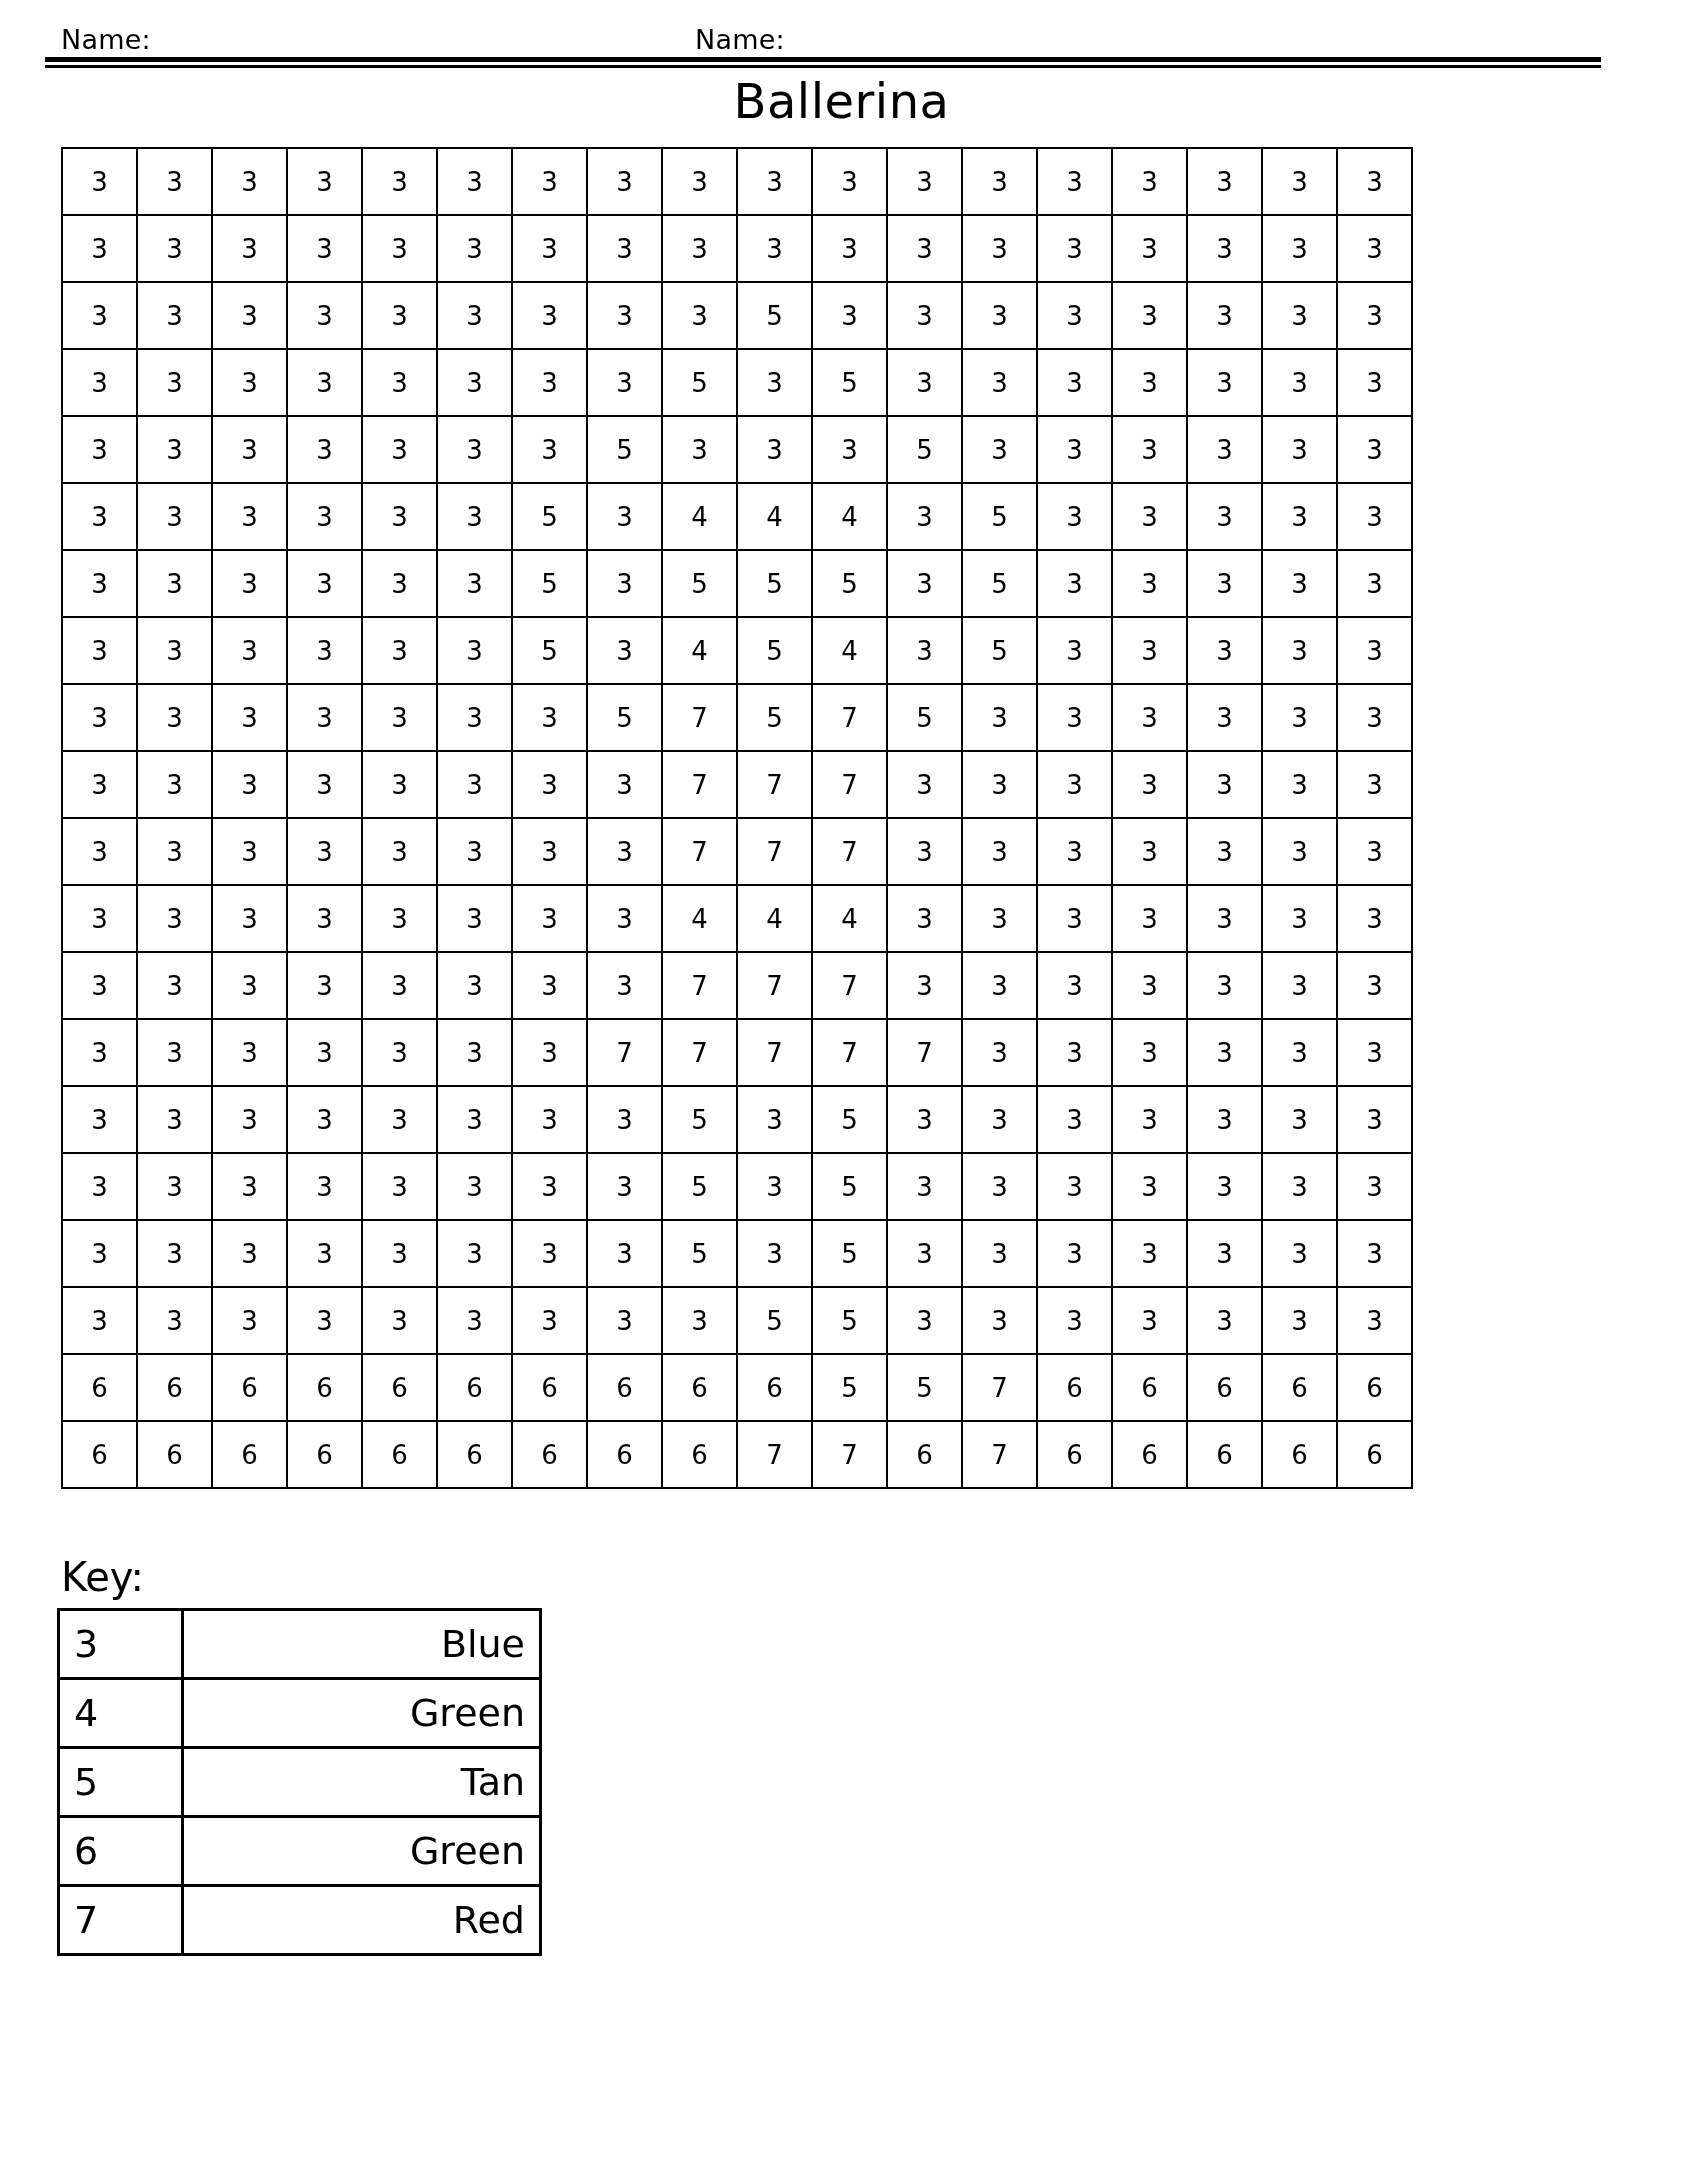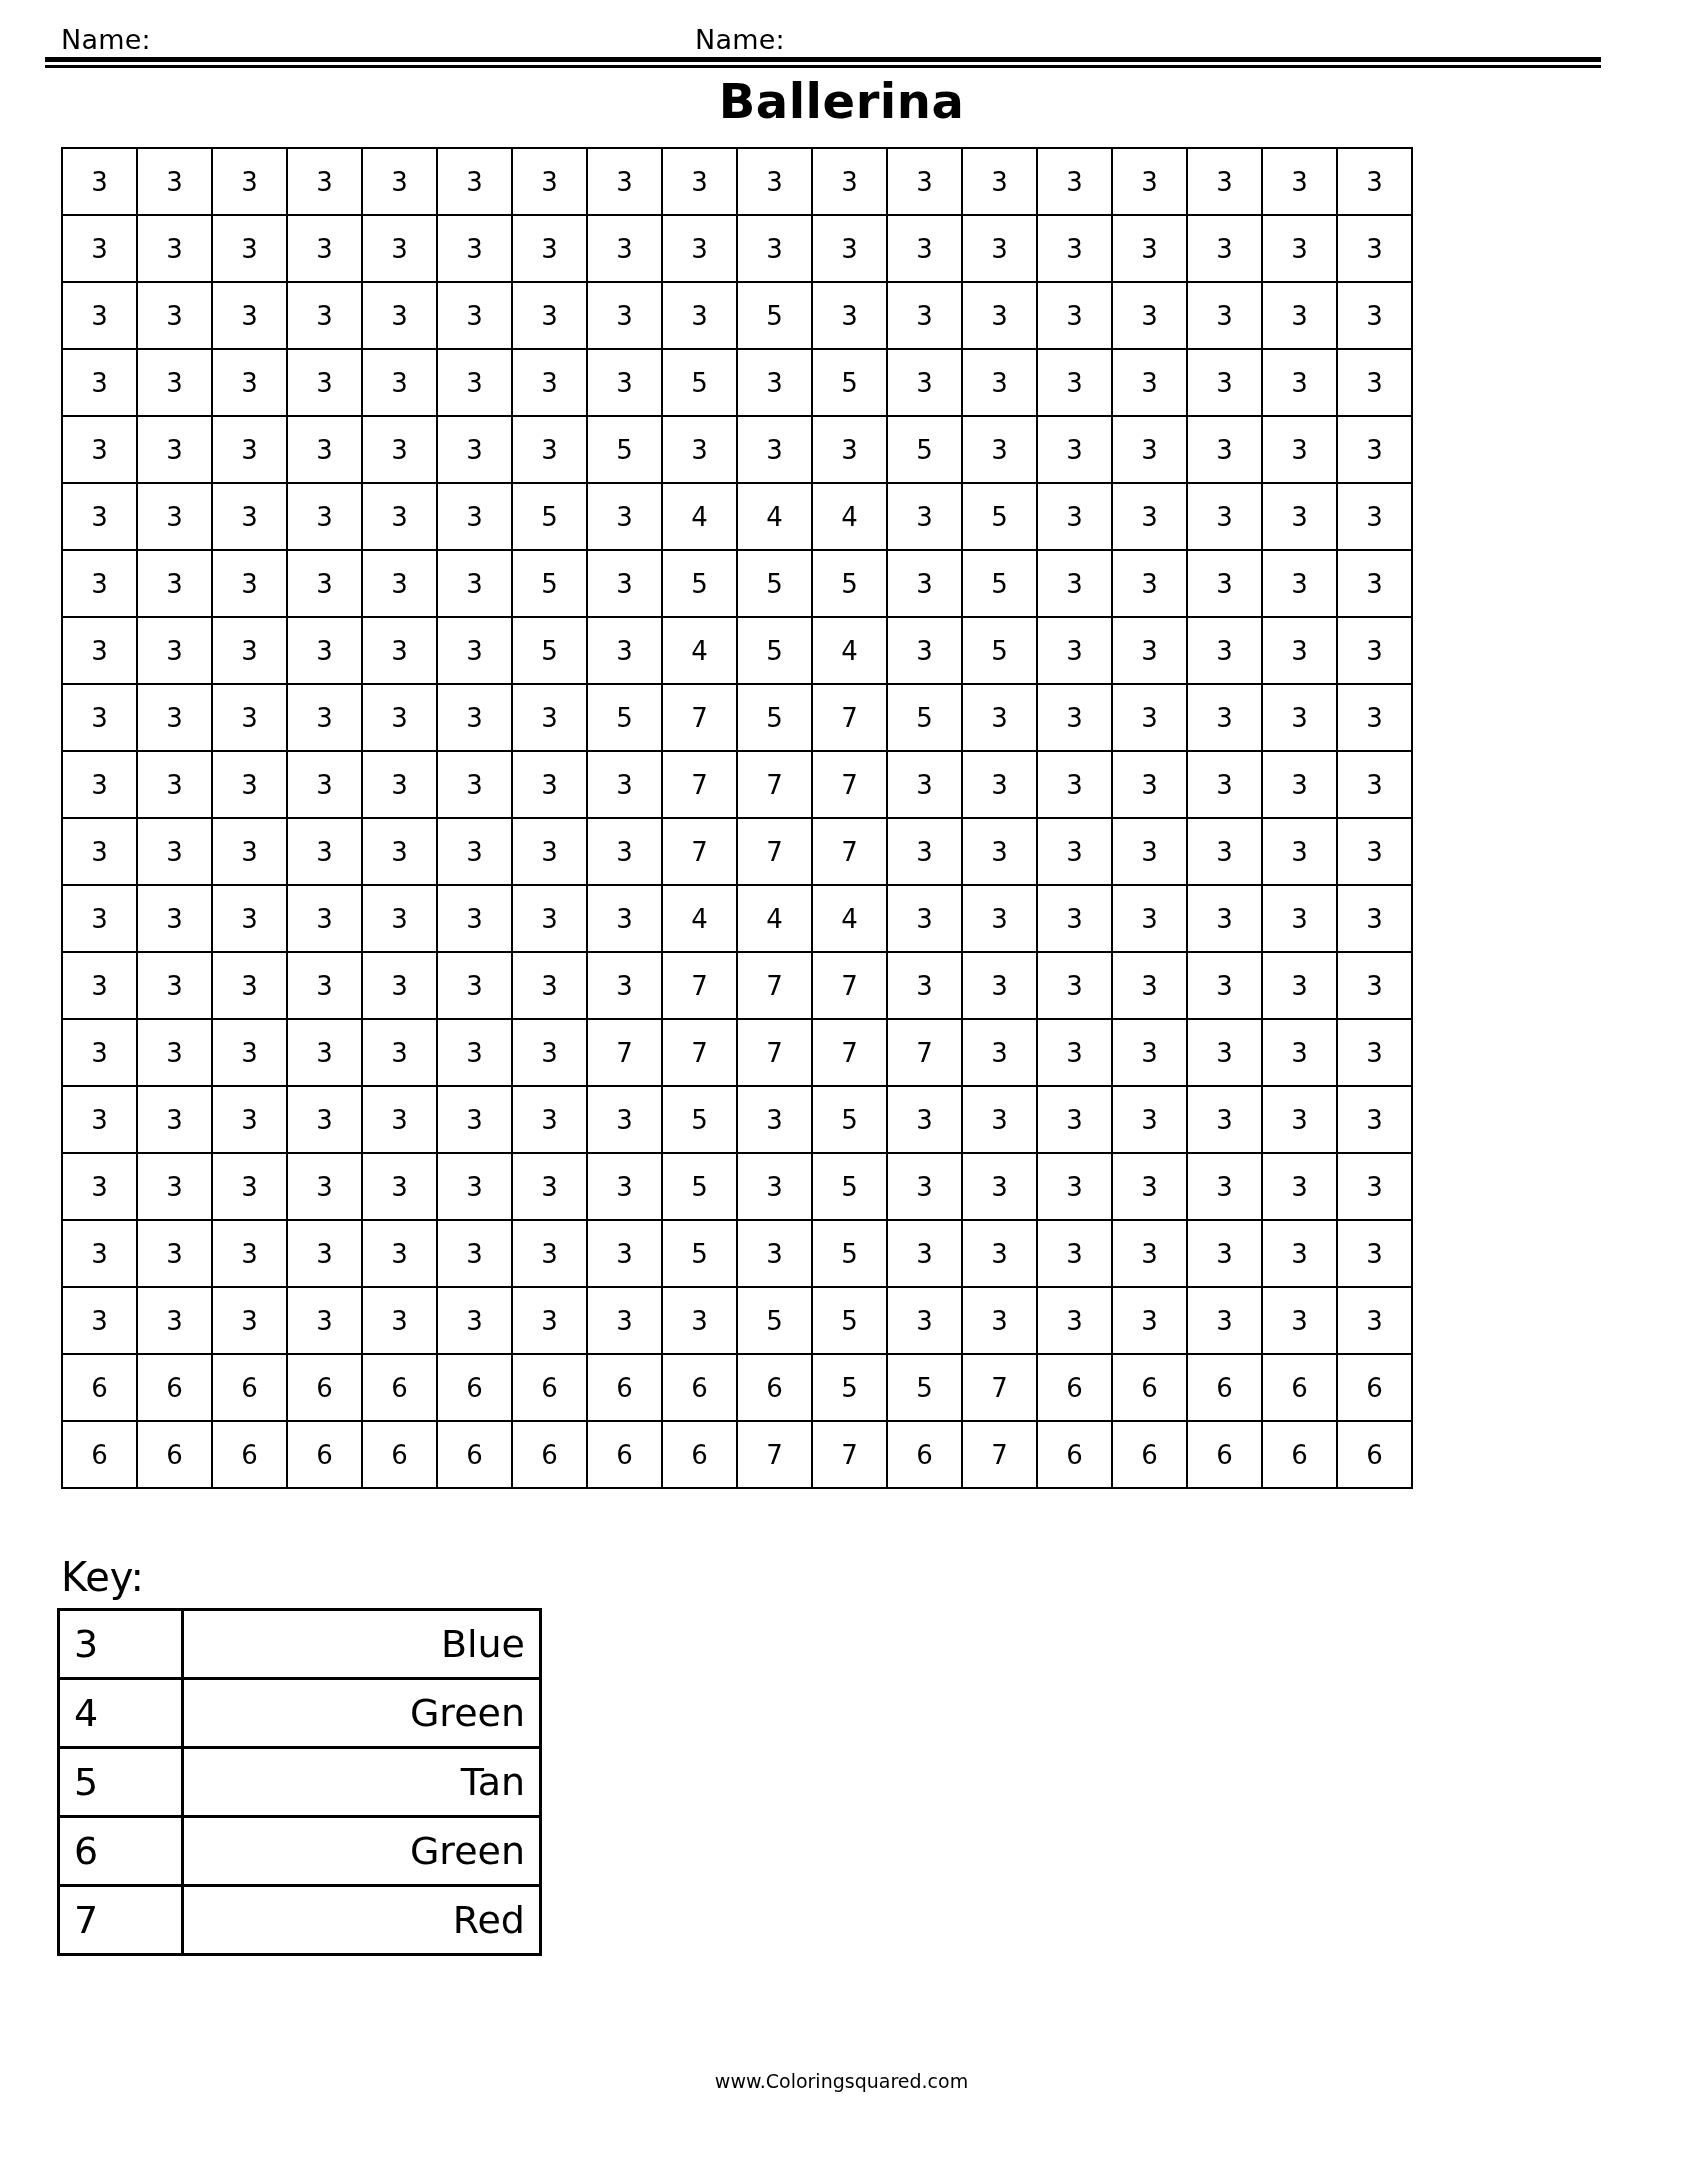--- a/index.html
+++ b/index.html
@@ -69,21 +69,21 @@
   }
 
   .title {
     position: absolute;
     left: 0;
     top: 73px;
     width: 1683px;
     text-align: center;
     font-size: 48px;
     line-height: 57px;
-    font-weight: 700;
+    font-weight: 400;
     letter-spacing: 0.5px;
     font-family: "DejaVu Sans", "Liberation Sans", sans-serif;
   }
 
   
   .grid-wrap {
     position: absolute;
     left: 61px;
     top: 147px;
   }
@@ -594,16 +594,15 @@
             <td class="kcol">Green</td>
           </tr>
           <tr>
             <td class="knum">7</td>
             <td class="kcol">Red</td>
           </tr>
         </tbody>
     </table>
   </div>
 
-  <div class="footer">www.Coloringsquared.com</div>
 
 </div>
 
 
 </body></html>

